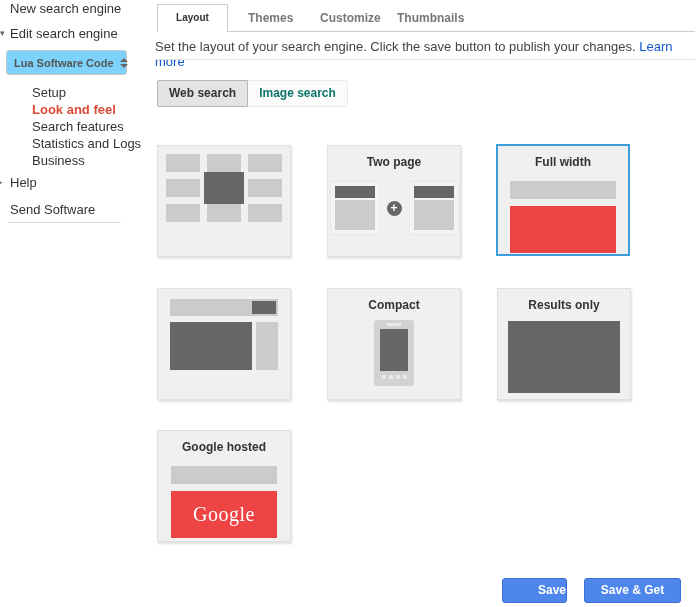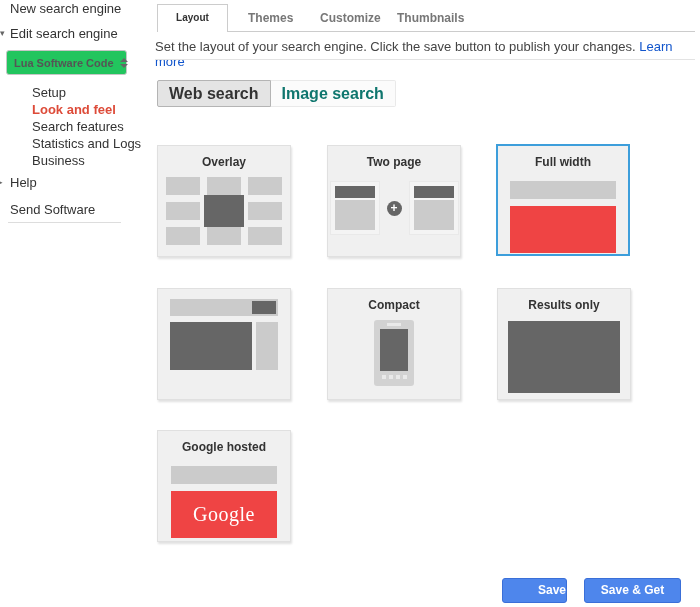--- a/index.html
+++ b/index.html
@@ -3,21 +3,21 @@
 <meta charset="utf-8">
 <style>
   * { margin:0; padding:0; box-sizing:border-box; }
   html,body { width:700px; height:607px; background:#fff; overflow:hidden;
     font-family:"Liberation Sans", sans-serif; color:#333; }
 
   
   .side-link { position:absolute; left:10px; font-size:13px; color:#333; white-space:nowrap; cursor:pointer; }
   .caret { position:absolute; font-size:9px; color:#666; }
   .engine-select { position:absolute; left:6px; top:50px; width:121px; height:25px;
-    background:#22c55e; border:1px solid #c6c6c6; border-radius:3px;
+    background:#7dd3fc; border:1px solid #c6c6c6; border-radius:3px;
     display:flex; align-items:center; justify-content:space-between; padding:0 7px; cursor:pointer; }
   .engine-select .val { font-size:11px; font-weight:bold; color:#555; white-space:nowrap; }
   .spinner { display:inline-flex; flex-direction:column; align-items:center; gap:2px; margin-left:6px; }
   .spinner i { display:block; width:0; height:0; border-left:4px solid transparent; border-right:4px solid transparent; }
   .spinner .up  { border-bottom:4px solid #666; }
   .spinner .dn  { border-top:4px solid #666; }
   .sub-link { position:absolute; left:32px; font-size:13px; color:#333; white-space:nowrap; cursor:pointer; }
   .sub-link.active { color:#dd4b39; font-weight:bold; }
   .side-divider { position:absolute; left:8px; top:222px; width:113px; height:1px; background:#ddd; }
 
@@ -29,21 +29,21 @@
   .tab { position:absolute; top:4px; height:28px; line-height:28px;
     font-size:12px; font-weight:bold; color:#777; cursor:pointer; }
 
   
   .desc { position:absolute; left:155px; top:39px; width:540px; font-size:13px; color:#444; }
   .desc a { color:#1155cc; text-decoration:none; cursor:pointer; }
   .desc-divider { position:absolute; left:155px; top:59px; width:540px; height:1px; background:#e3e3e3; }
 
   
   .toggle { position:absolute; left:157px; top:80px; display:inline-flex; height:27px; }
-  .toggle .seg { height:27px; line-height:25px; padding:0 11px; font-size:16px; font-weight:bold; cursor:pointer; }
+  .toggle .seg { height:27px; line-height:25px; padding:0 11px; font-size:12px; font-weight:bold; cursor:pointer; }
   .toggle .sel { background:#e4e4e4; border:1px solid #b4b4b4; border-radius:2px 0 0 2px; color:#333; }
   .toggle .unsel { background:#fbfbfb; border:1px solid #e9e9e9; border-left:none; border-radius:0 2px 2px 0; color:#0f766e; }
 
   
   .card { position:absolute; width:134px; height:112px; background:#f0f0f0;
     border:1px solid #e0e0e0; box-shadow:1px 2px 2px rgba(0,0,0,0.12); cursor:pointer; }
   .card.selected { border:2px solid #3d9edb; box-shadow:none; }
   .card h4 { margin-top:9px; text-align:center; font-size:12px; font-weight:bold; color:#333; }
 
   
@@ -131,21 +131,20 @@
   <a>Learn more</a>
 </div>
 <div class="desc-divider"></div>
 
 <div class="toggle">
   <div class="seg sel">Web search</div>
   <div class="seg unsel">Image search</div>
 </div>
 
 <div class="card" style="left:157px; top:145px;">
-  <h4>Overlay</h4>
   <div class="ov-grid">
     <div></div>
       <div></div>
       <div></div>
       <div></div>
       <div></div>
       <div></div>
       <div></div>
       <div></div>
       <div></div>

